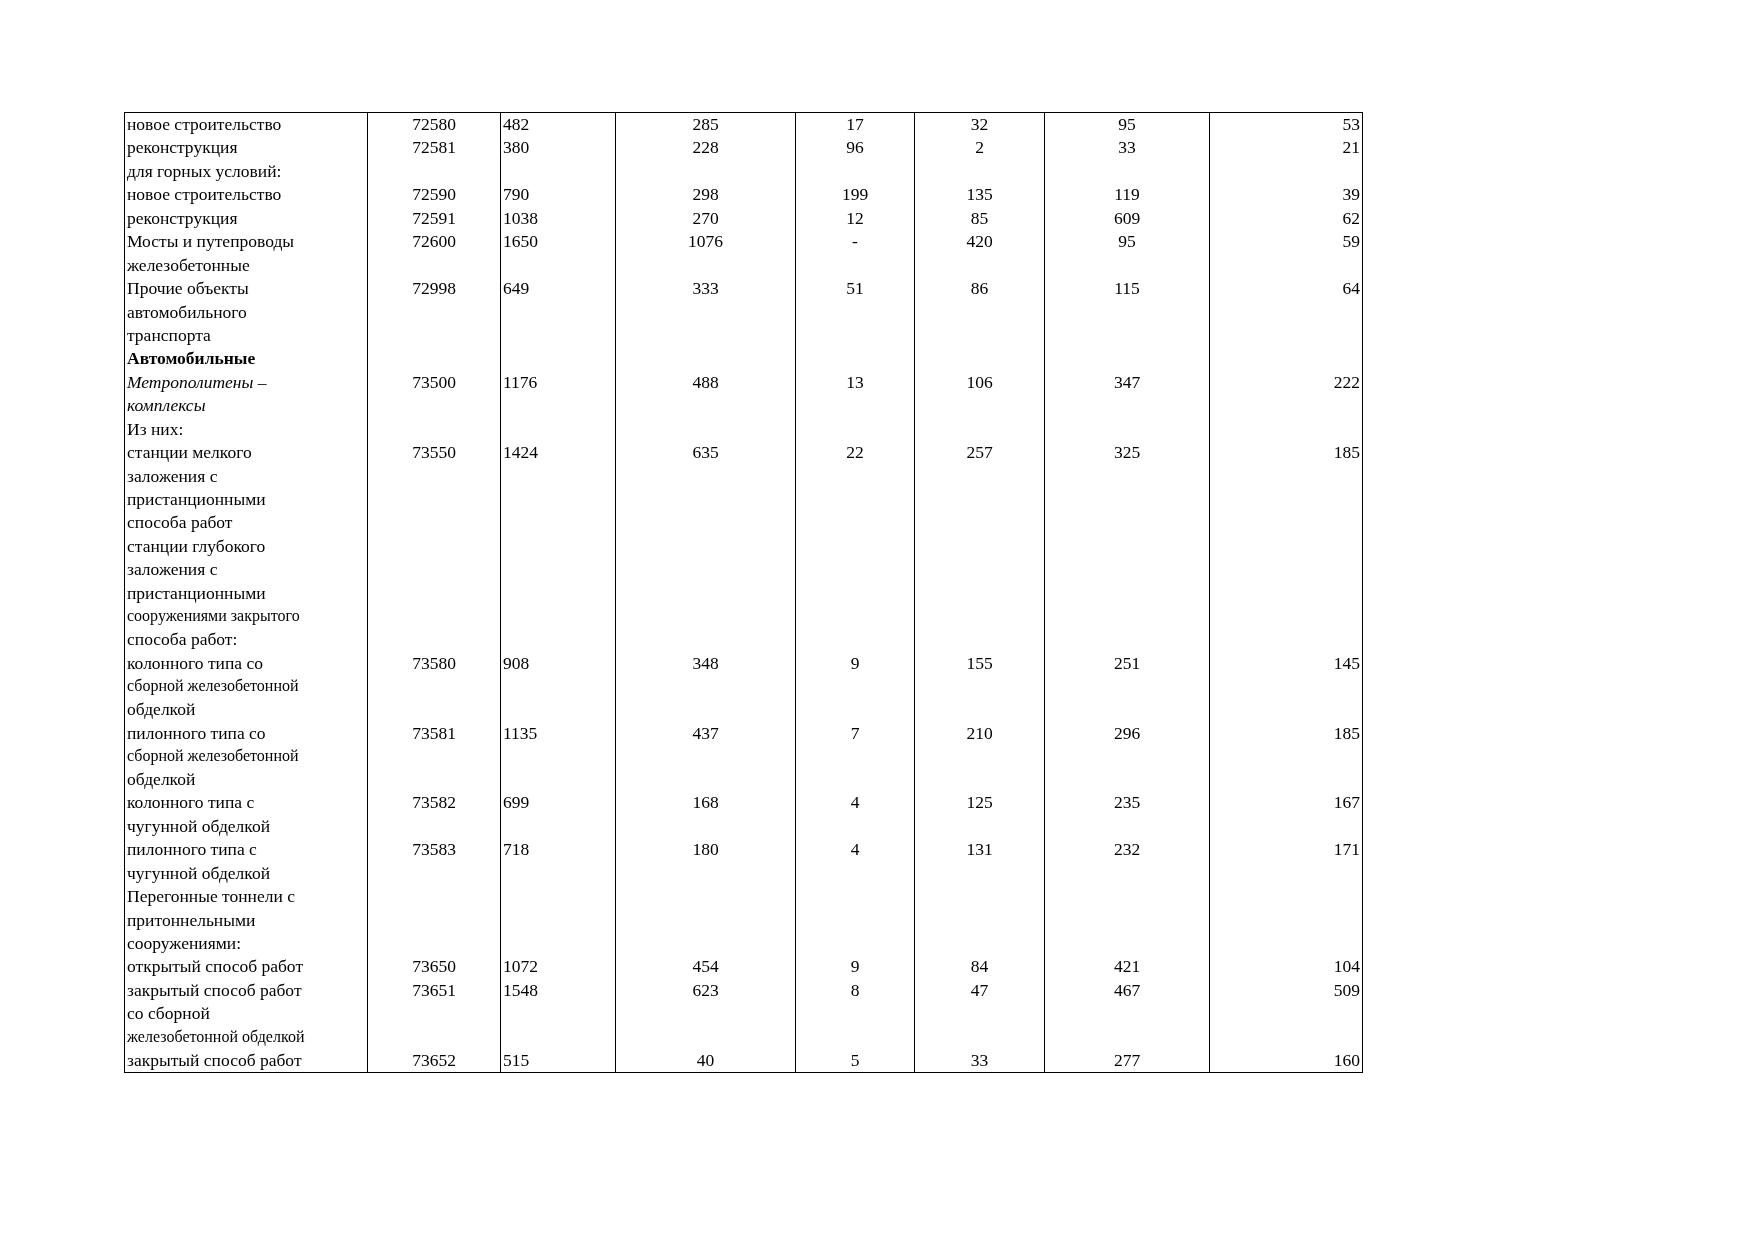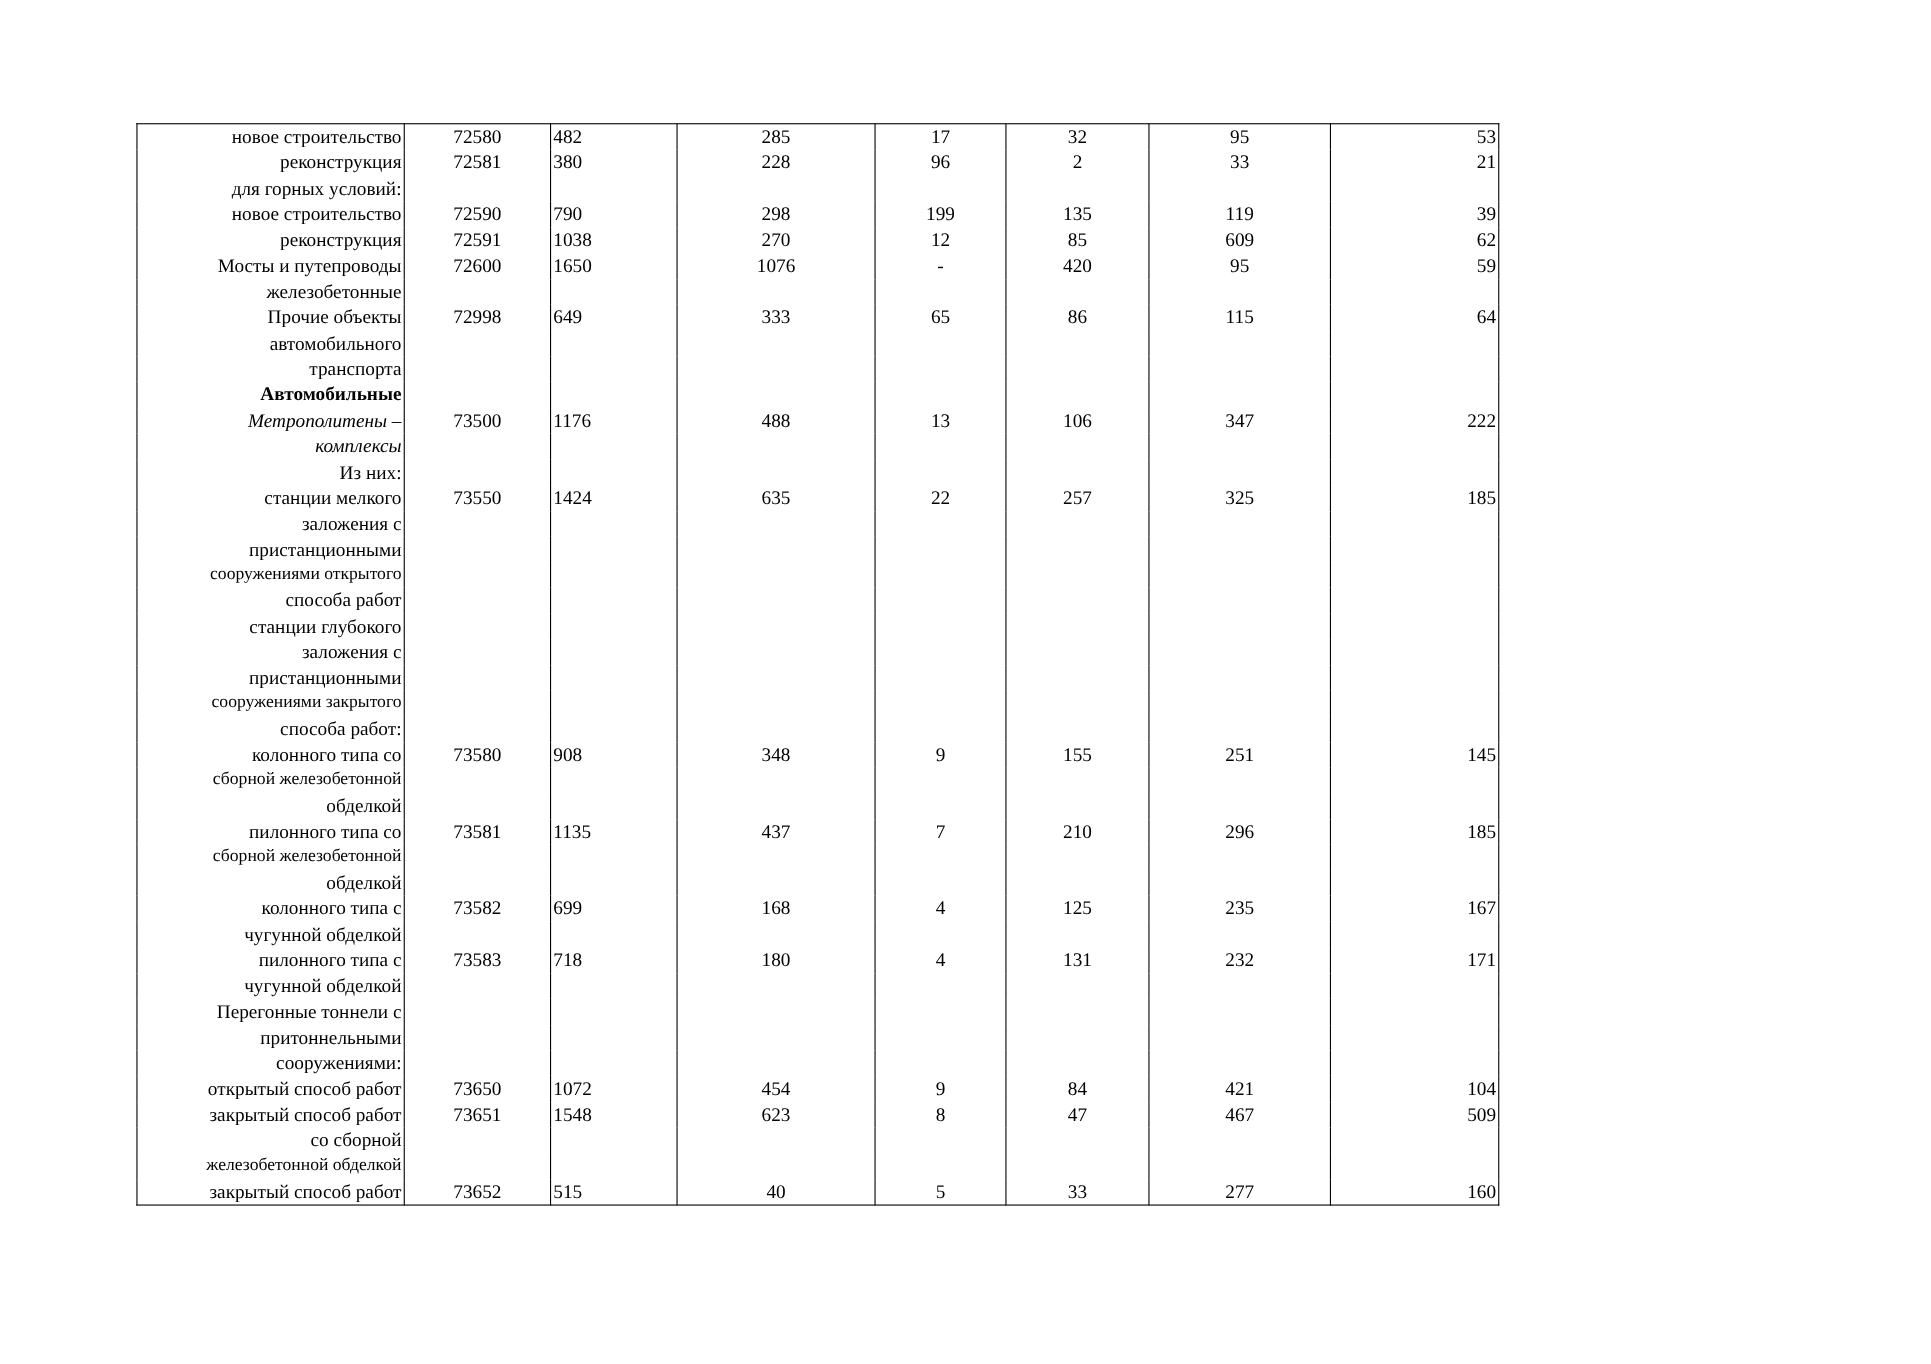--- a/index.html
+++ b/index.html
@@ -45,21 +45,21 @@
   }
   
   table.doc-table tr:first-child td {
     border-top: 1.5px solid #000000;
   }
   table.doc-table tr:last-child td {
     border-bottom: 1.5px solid #000000;
   }
   td.c-name {
     width: 238px;
-    text-align: right;
+    text-align: left;
     padding-left: 4px;
     border-left: 1.5px solid #000000;
   }
   td.c-code { width: 128px; text-align: center; }
   td.c-v1   { width: 110px; text-align: left; }
   td.c-v2   { width: 175px; text-align: center; }
   td.c-v3   { width: 114px; text-align: center; }
   td.c-v4   { width: 125px; text-align: center; }
   td.c-v5   { width: 160px; text-align: center; }
   td.c-v6   { width: 148px; text-align: right; border-right: 1.5px solid #000000; }
@@ -148,21 +148,21 @@
             <td class="c-v3"></td>
             <td class="c-v4"></td>
             <td class="c-v5"></td>
             <td class="c-v6"></td>
           </tr>
           <tr>
             <td class="c-name ind0">Прочие объекты</td>
             <td class="c-code">72998</td>
             <td class="c-v1">649</td>
             <td class="c-v2">333</td>
-            <td class="c-v3">65</td>
+            <td class="c-v3">51</td>
             <td class="c-v4">86</td>
             <td class="c-v5">115</td>
             <td class="c-v6">64</td>
           </tr>
           <tr>
             <td class="c-name ind0">автомобильного</td>
             <td class="c-code"></td>
             <td class="c-v1"></td>
             <td class="c-v2"></td>
             <td class="c-v3"></td>
@@ -244,30 +244,20 @@
             <td class="c-name ind0">пристанционными</td>
             <td class="c-code"></td>
             <td class="c-v1"></td>
             <td class="c-v2"></td>
             <td class="c-v3"></td>
             <td class="c-v4"></td>
             <td class="c-v5"></td>
             <td class="c-v6"></td>
           </tr>
           <tr>
-            <td class="c-name ind0 small">сооружениями открытого</td>
-            <td class="c-code"></td>
-            <td class="c-v1"></td>
-            <td class="c-v2"></td>
-            <td class="c-v3"></td>
-            <td class="c-v4"></td>
-            <td class="c-v5"></td>
-            <td class="c-v6"></td>
-          </tr>
-          <tr>
             <td class="c-name ind0">способа работ</td>
             <td class="c-code"></td>
             <td class="c-v1"></td>
             <td class="c-v2"></td>
             <td class="c-v3"></td>
             <td class="c-v4"></td>
             <td class="c-v5"></td>
             <td class="c-v6"></td>
           </tr>
           <tr>

